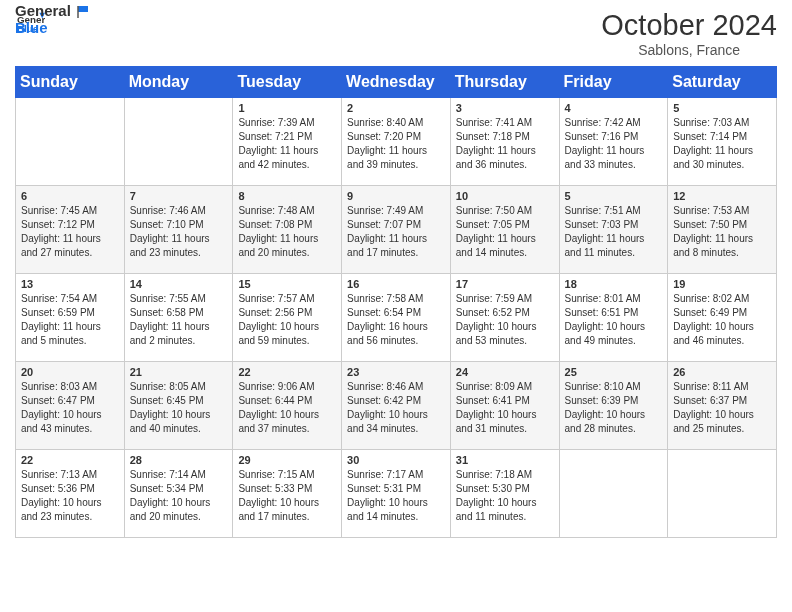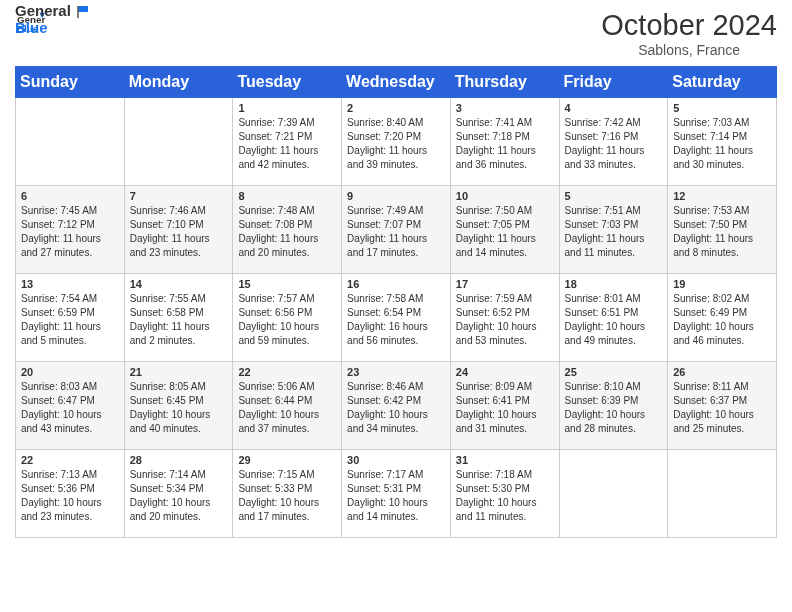--- a/index.html
+++ b/index.html
@@ -244,21 +244,21 @@
             <div class="cell-info">
               <div>Sunrise: 7:55 AM</div>
               <div>Sunset: 6:58 PM</div>
               <div>Daylight: 11 hours and 2 minutes.</div>
             </div>
           </td>
           <td>
             <span class="day-num">15</span>
             <div class="cell-info">
               <div>Sunrise: 7:57 AM</div>
-              <div>Sunset: 6:56 PM</div>
+              <div>Sunset: 2:56 PM</div>
               <div>Daylight: 10 hours and 59 minutes.</div>
             </div>
           </td>
           <td>
             <span class="day-num">16</span>
             <div class="cell-info">
               <div>Sunrise: 7:58 AM</div>
               <div>Sunset: 6:54 PM</div>
               <div>Daylight: 16 hours and 56 minutes.</div>
             </div>
@@ -301,21 +301,21 @@
             <span class="day-num">21</span>
             <div class="cell-info">
               <div>Sunrise: 8:05 AM</div>
               <div>Sunset: 6:45 PM</div>
               <div>Daylight: 10 hours and 40 minutes.</div>
             </div>
           </td>
           <td>
             <span class="day-num">22</span>
             <div class="cell-info">
-              <div>Sunrise: 5:06 AM</div>
+              <div>Sunrise: 9:06 AM</div>
               <div>Sunset: 6:44 PM</div>
               <div>Daylight: 10 hours and 37 minutes.</div>
             </div>
           </td>
           <td>
             <span class="day-num">23</span>
             <div class="cell-info">
               <div>Sunrise: 8:46 AM</div>
               <div>Sunset: 6:42 PM</div>
               <div>Daylight: 10 hours and 34 minutes.</div>

